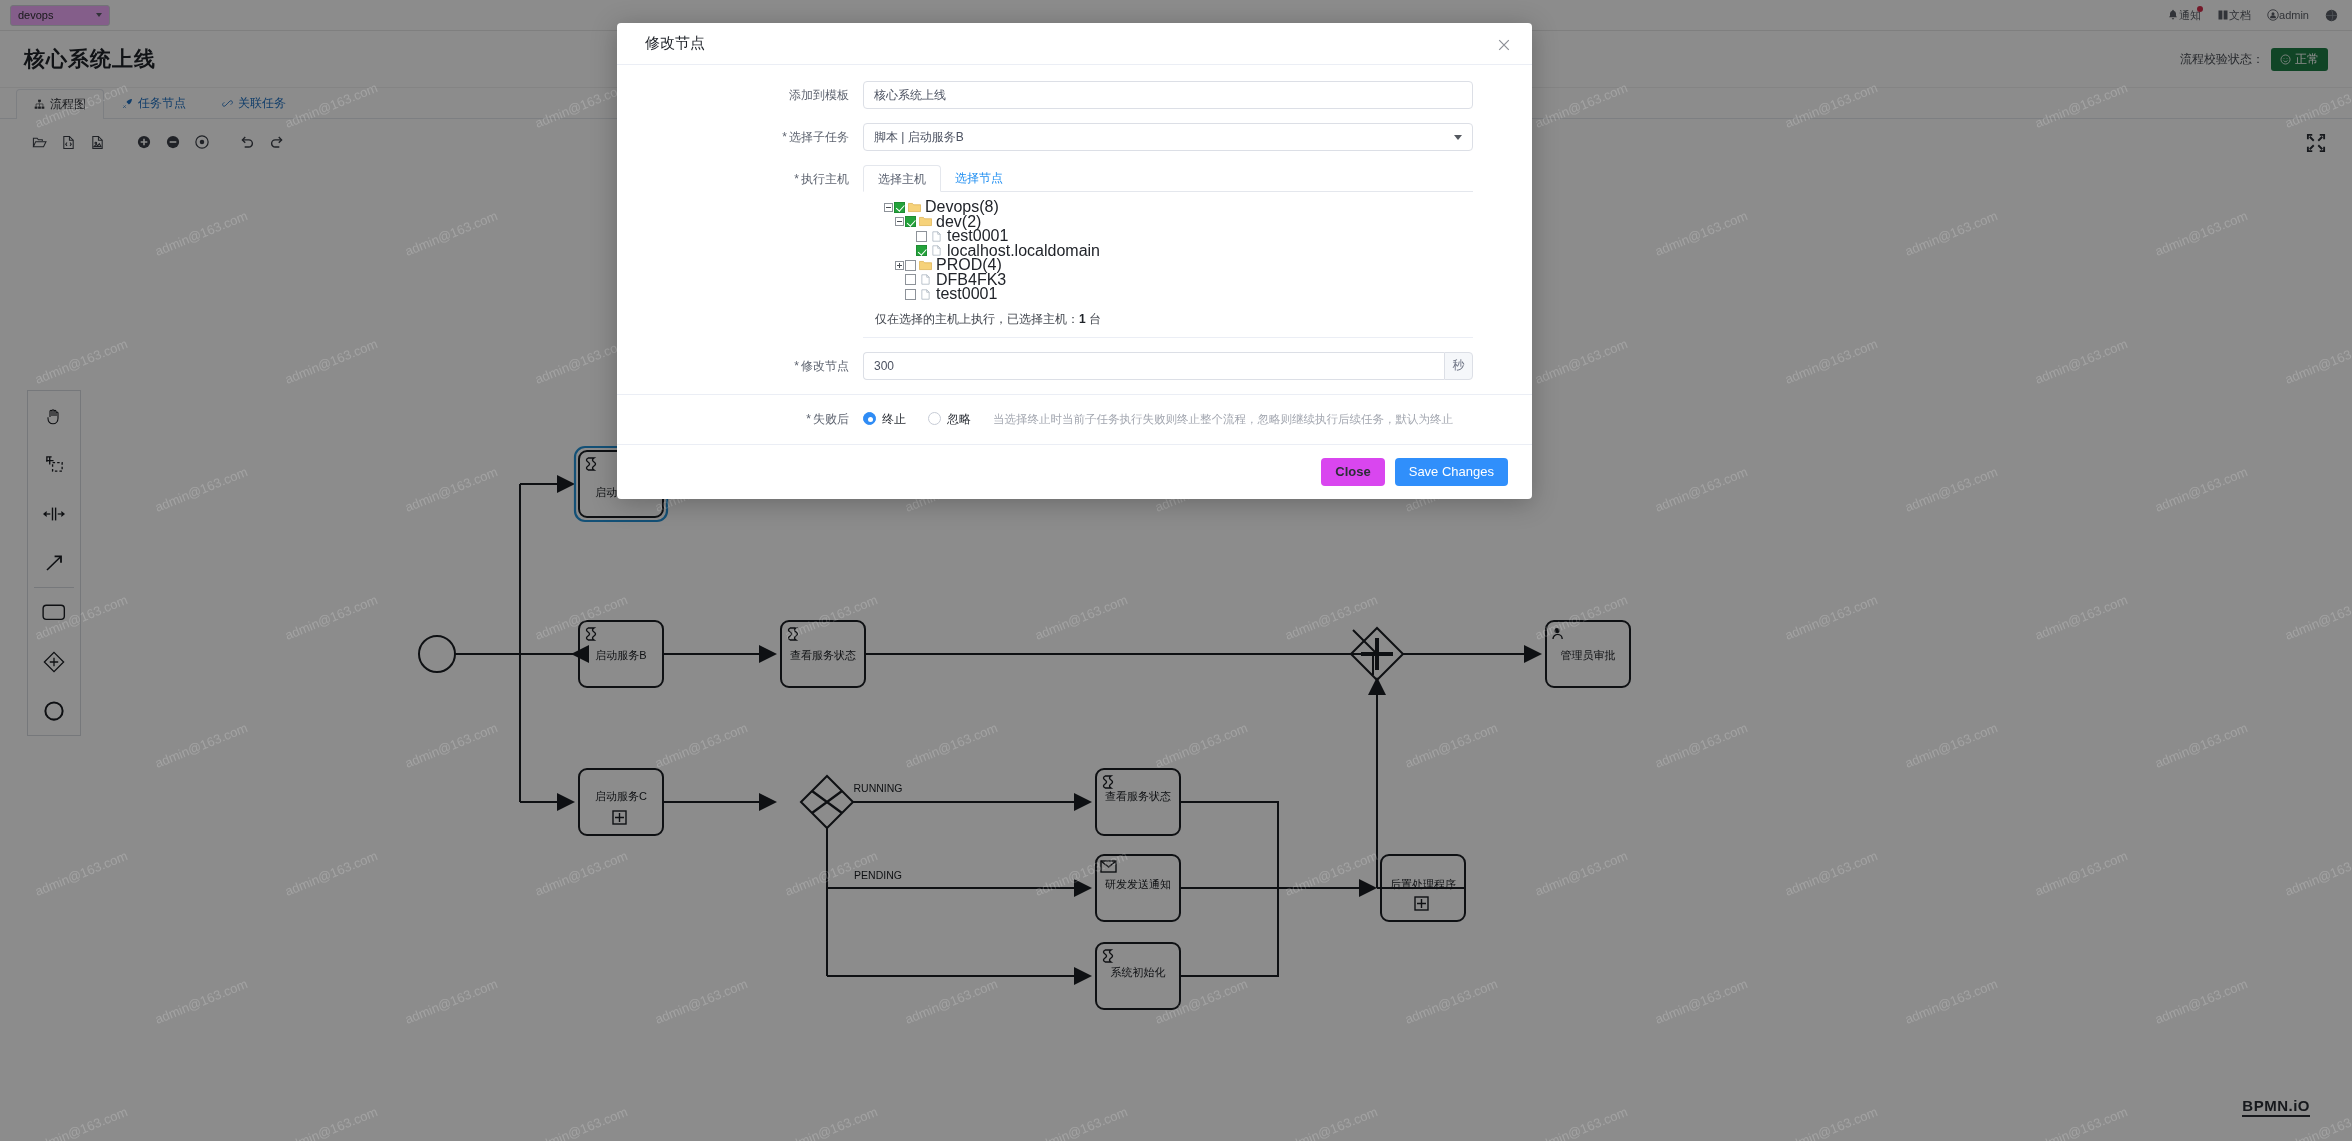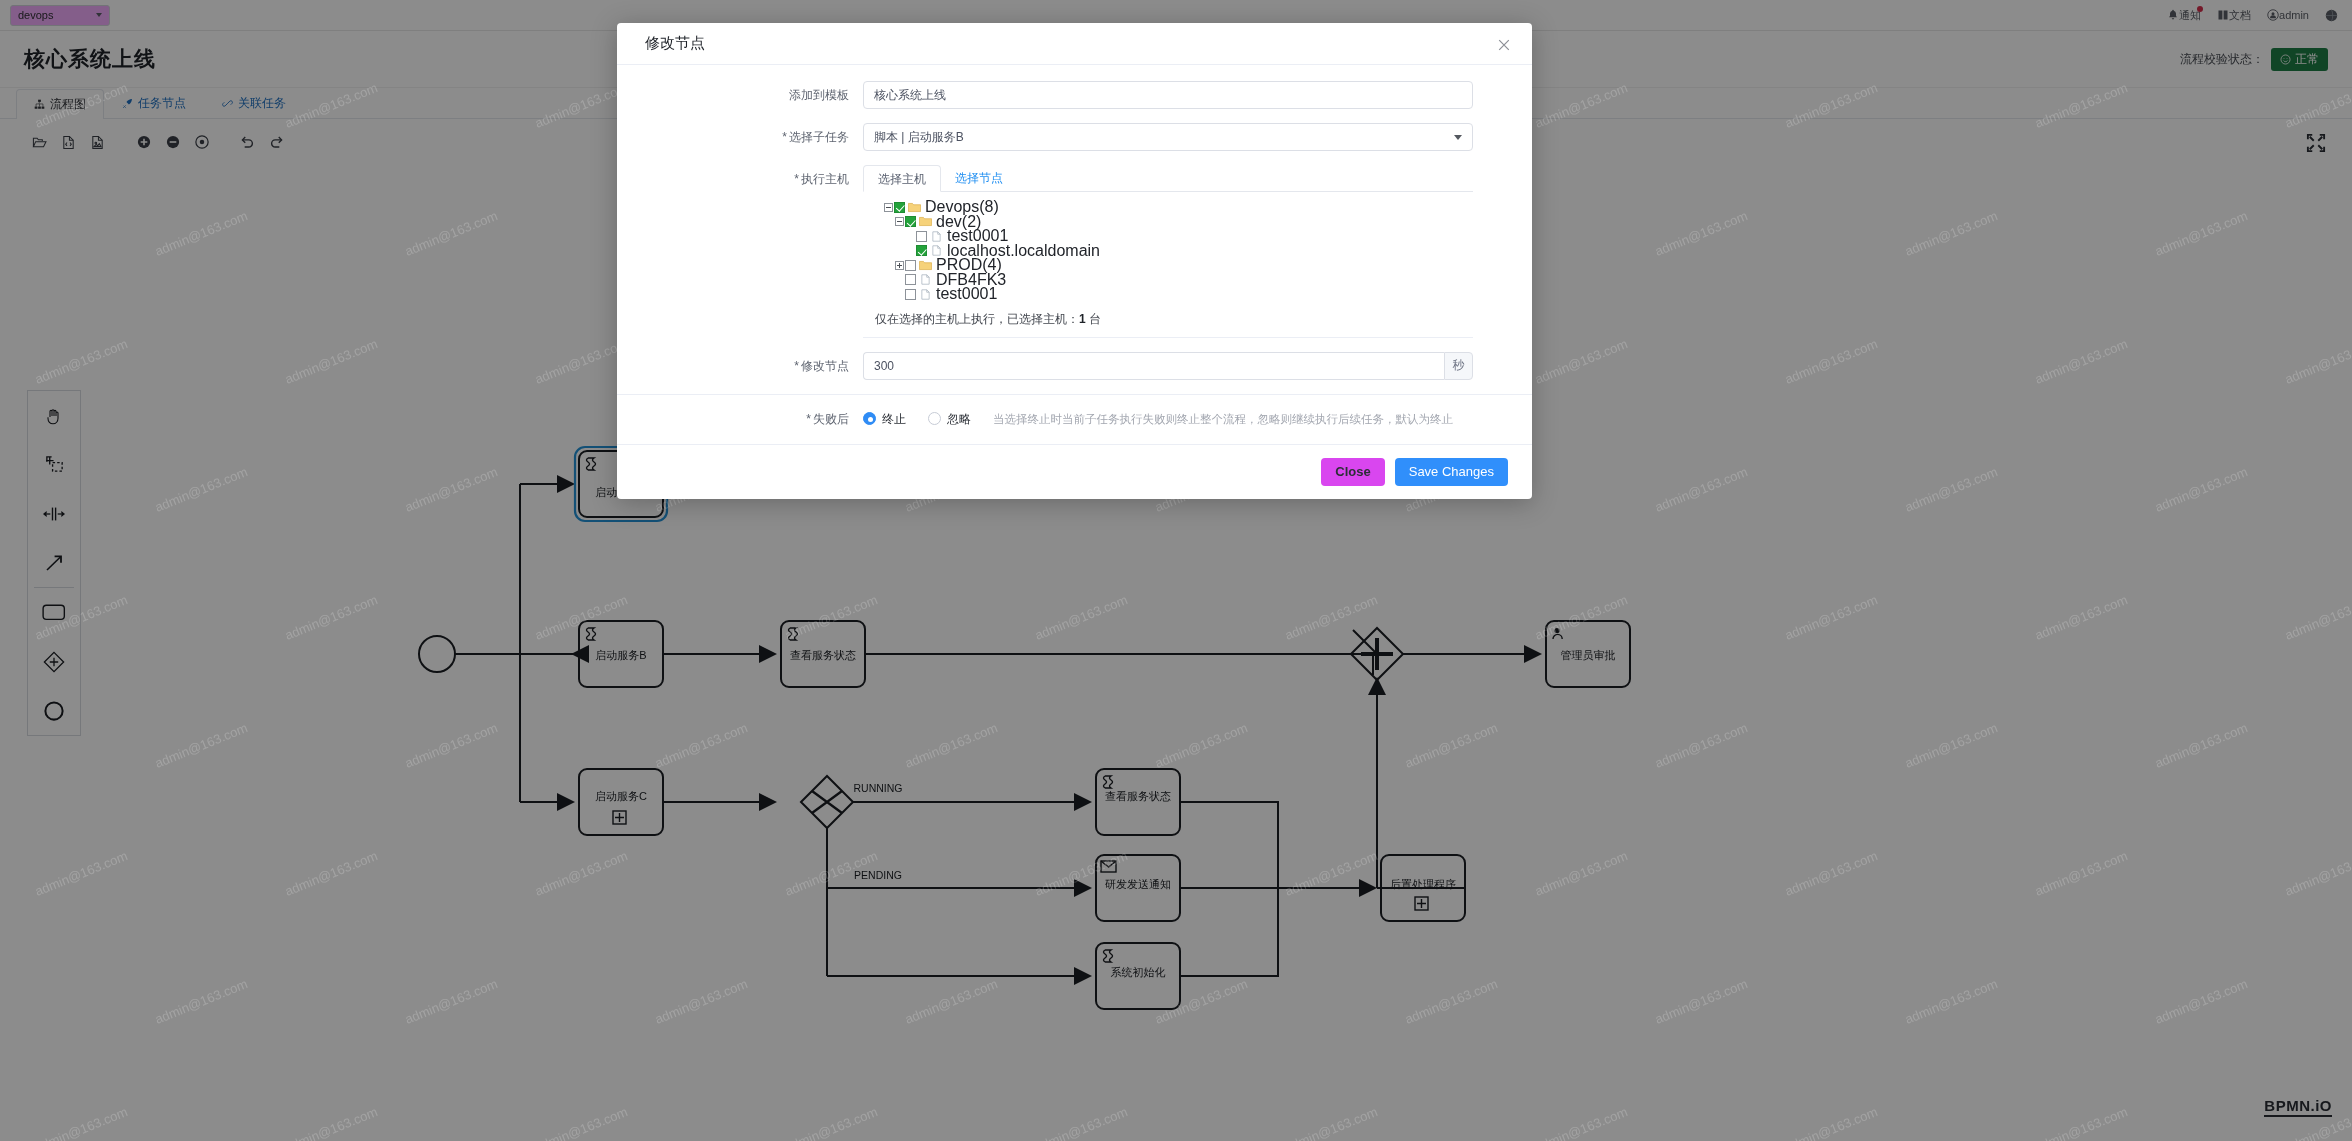--- a/index.html
+++ b/index.html
@@ -74,21 +74,21 @@
   .palette {
     position:absolute; left:27px; top:271px; width:54px;
     background:#fff; border:1px solid #d7dae0;
   }
   .ptool { height:49px; display:flex; align-items:center; justify-content:center; color:#1a1d22; }
   .psep { height:1px; background:#d7dae0; margin:0 6px; }
 
   
   .canvas { position:absolute; inset:0; overflow:hidden; }
   .bpmn-logo {
-    position:absolute; right:20px; bottom:55px; font-size:15px; letter-spacing:0.5px;
+    position:absolute; right:42px; bottom:55px; font-size:15px; letter-spacing:0.5px;
     font-weight:bold; color:#2b2f36; border-bottom:2.5px solid #2b2f36; padding-bottom:1px;
     font-family:"Liberation Sans", sans-serif;
   }
   svg.flow { position:absolute; left:0; top:0; }
   .node-label { font-size:11px; fill:#1b1e23; font-family:"Liberation Sans", sans-serif; }
   .edge-label { font-size:10.5px; fill:#1b1e23; font-family:"Liberation Sans", sans-serif; }
 
   
   .wm { position:absolute; inset:0; pointer-events:none; overflow:hidden; z-index:60; }
   .wm span {

